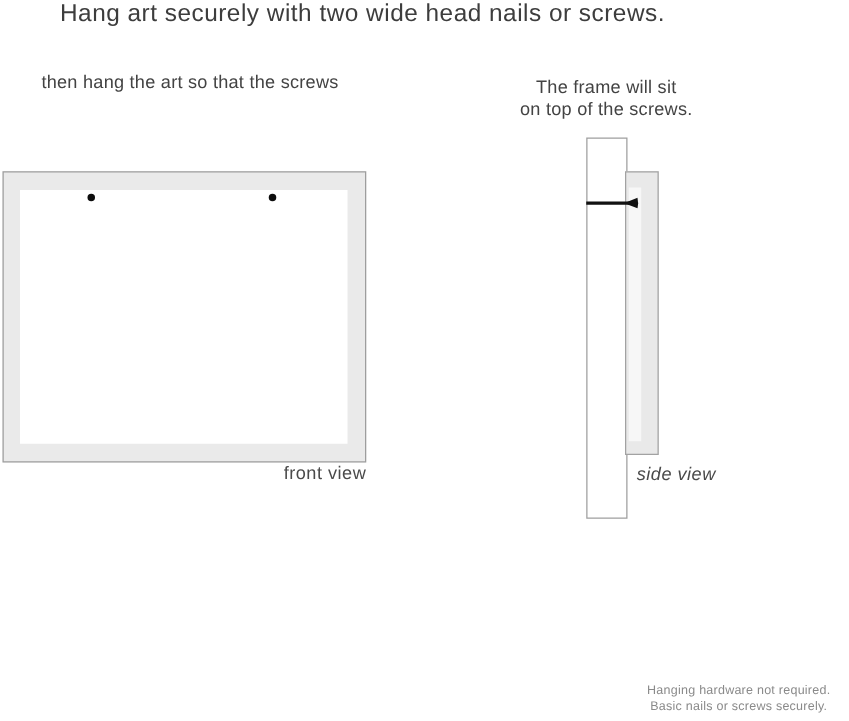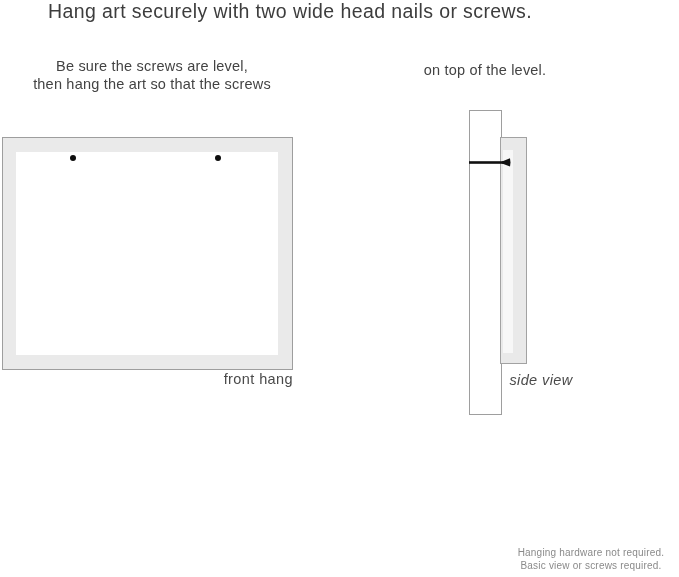--- a/index.html
+++ b/index.html
@@ -84,43 +84,43 @@
   }
 </style>
 </head>
 <body>
 
 <div class="canvas">
 
   <div class="title">Hang art securely with two wide head nails or screws.</div>
 
   <div class="instr instr-front">
-    <div>Be sure the screws are level,</div>
     <div>then hang the art so that the screws</div>
   </div>
 
   <div class="instr instr-side">
-    <div>on top of the level.</div>
+    <div>The frame will sit</div>
+    <div>on top of the screws.</div>
   </div>
 
   <div class="frame-front">
     <div class="frame-front-art"></div>
     <div class="screw-dot left"></div>
     <div class="screw-dot right"></div>
   </div>
-  <div class="view-label label-front">front hang</div>
+  <div class="view-label label-front">front view</div>
 
   <div class="wall-side"></div>
   <div class="frame-side">
     <div class="frame-side-inner"></div>
   </div>
   <svg class="nail" viewBox="0 0 46 15" xmlns="http://www.w3.org/2000/svg">
     <rect x="2" y="6.2" width="36" height="2.6" fill="#111111"></rect>
     <polygon points="35,6.4 43,3.2 43.5,7.5 43,11.6 35,8.6" fill="#111111"></polygon>
   </svg>
   <div class="view-label label-side">side view</div>
 
   <div class="footer-note">
     <div>Hanging hardware not required.</div>
-    <div>Basic view or screws required.</div>
+    <div>Basic nails or screws securely.</div>
   </div>
 
 </div>
 
 </body></html>

